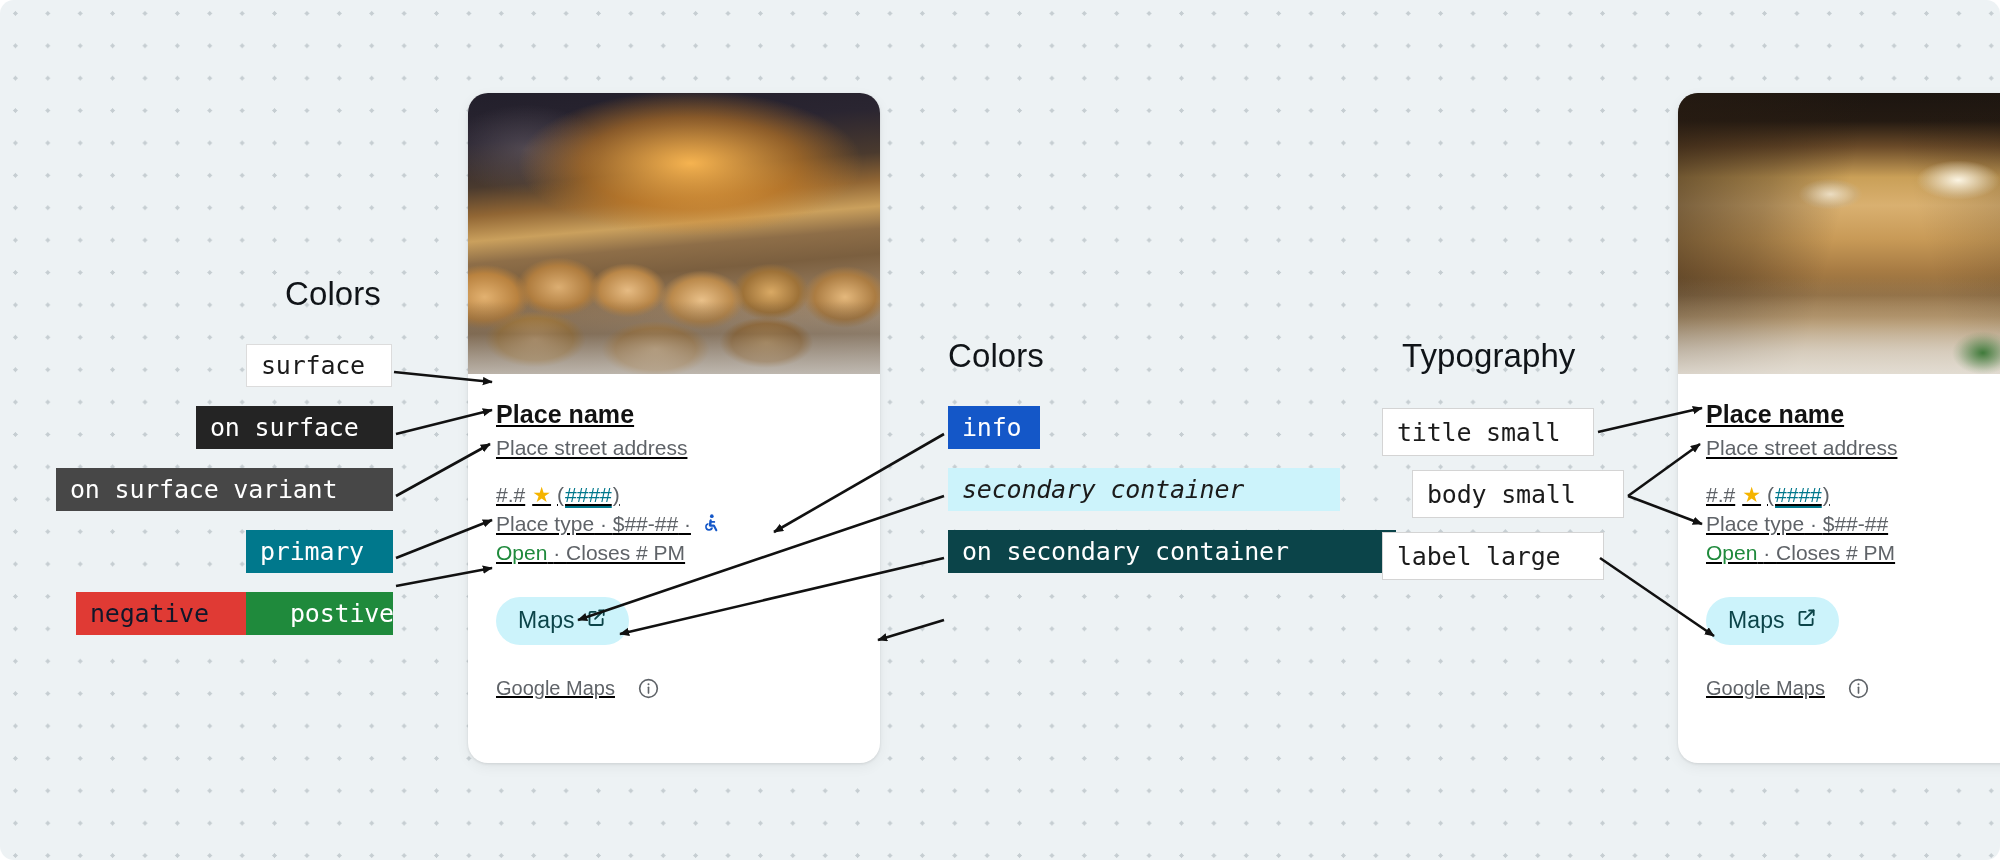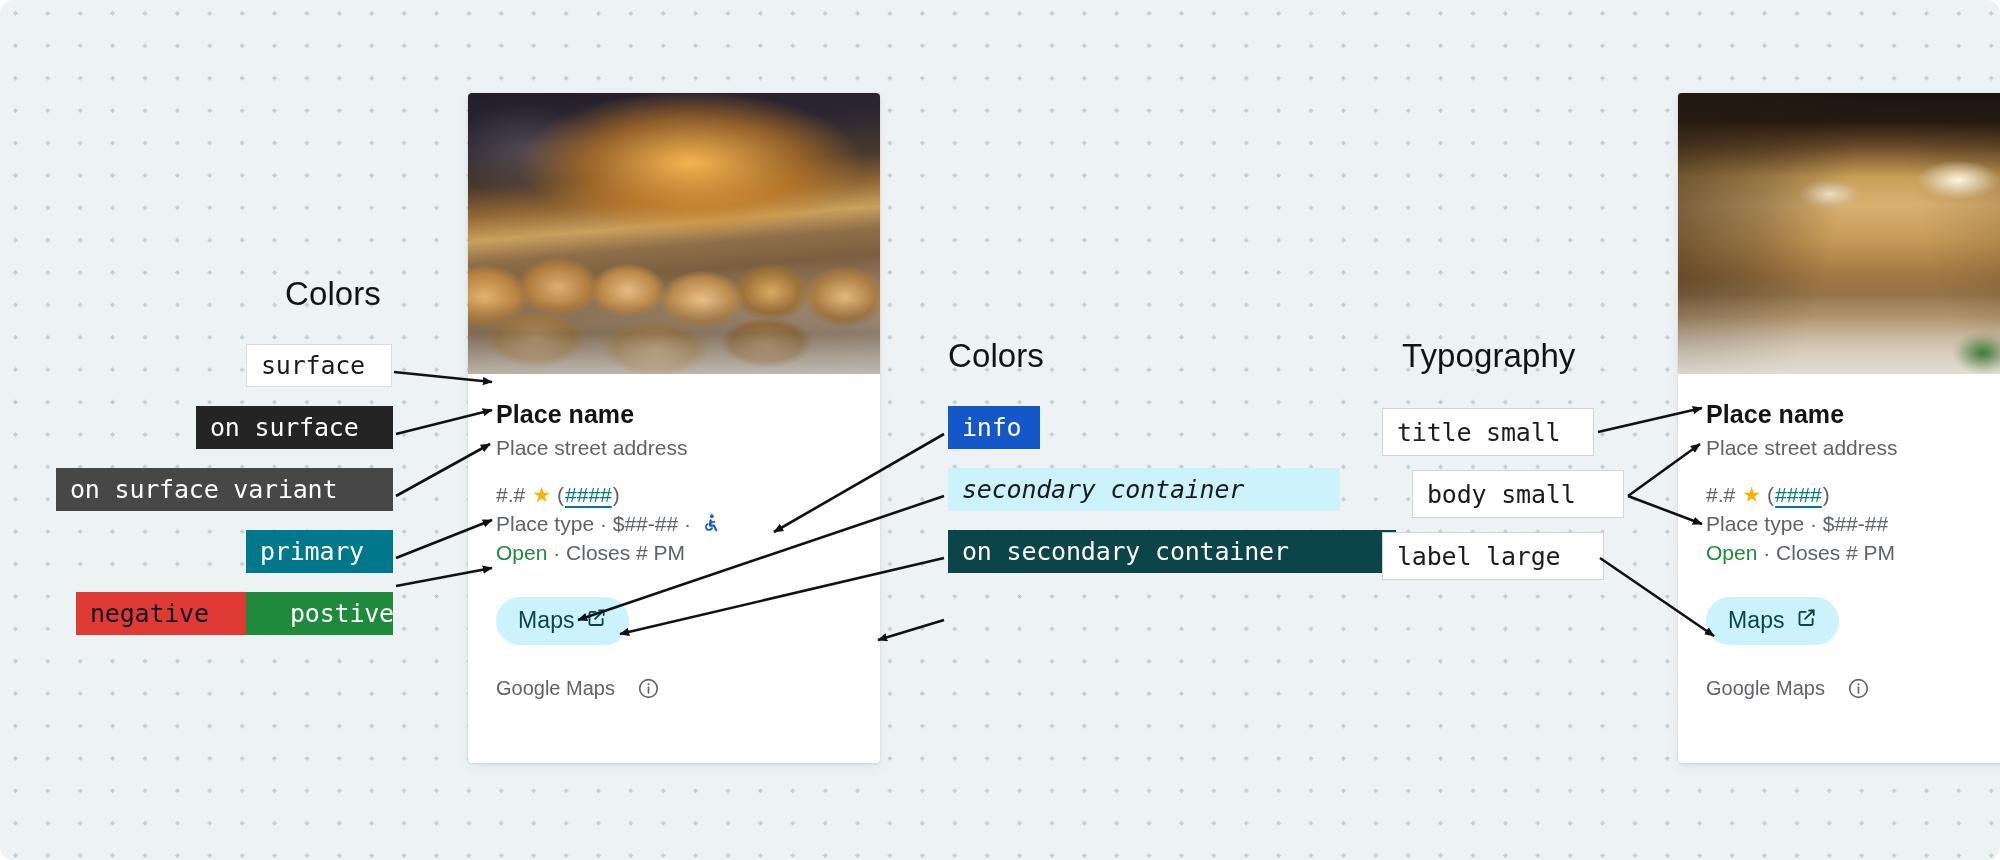--- a/index.html
+++ b/index.html
@@ -81,24 +81,25 @@
     height: 48px;
   }
   #chip-title-small { left: 1382px; top: 408px; width: 212px; }
   #chip-body-small  { left: 1412px; top: 470px; width: 212px; }
   #chip-label-large { left: 1382px; top: 532px; width: 222px; }
 
   
   .place-card {
     position: absolute;
     background: #ffffff;
-    border-radius: 4px;
+    border-radius: 20px;
     overflow: hidden;
     z-index: 2;
     box-shadow: 0 1px 3px rgba(0,0,0,.10), 0 4px 14px rgba(0,0,0,.055);
+    text-decoration: underline;
   }
   #card-left  { left: 468px;  top: 93px; width: 412px; height: 670px; }
   #card-right { left: 1678px; top: 93px; width: 412px; height: 670px; }
 
   .card-photo {
     position: relative;
     width: 100%;
     height: 281px;
     overflow: hidden;
   }

